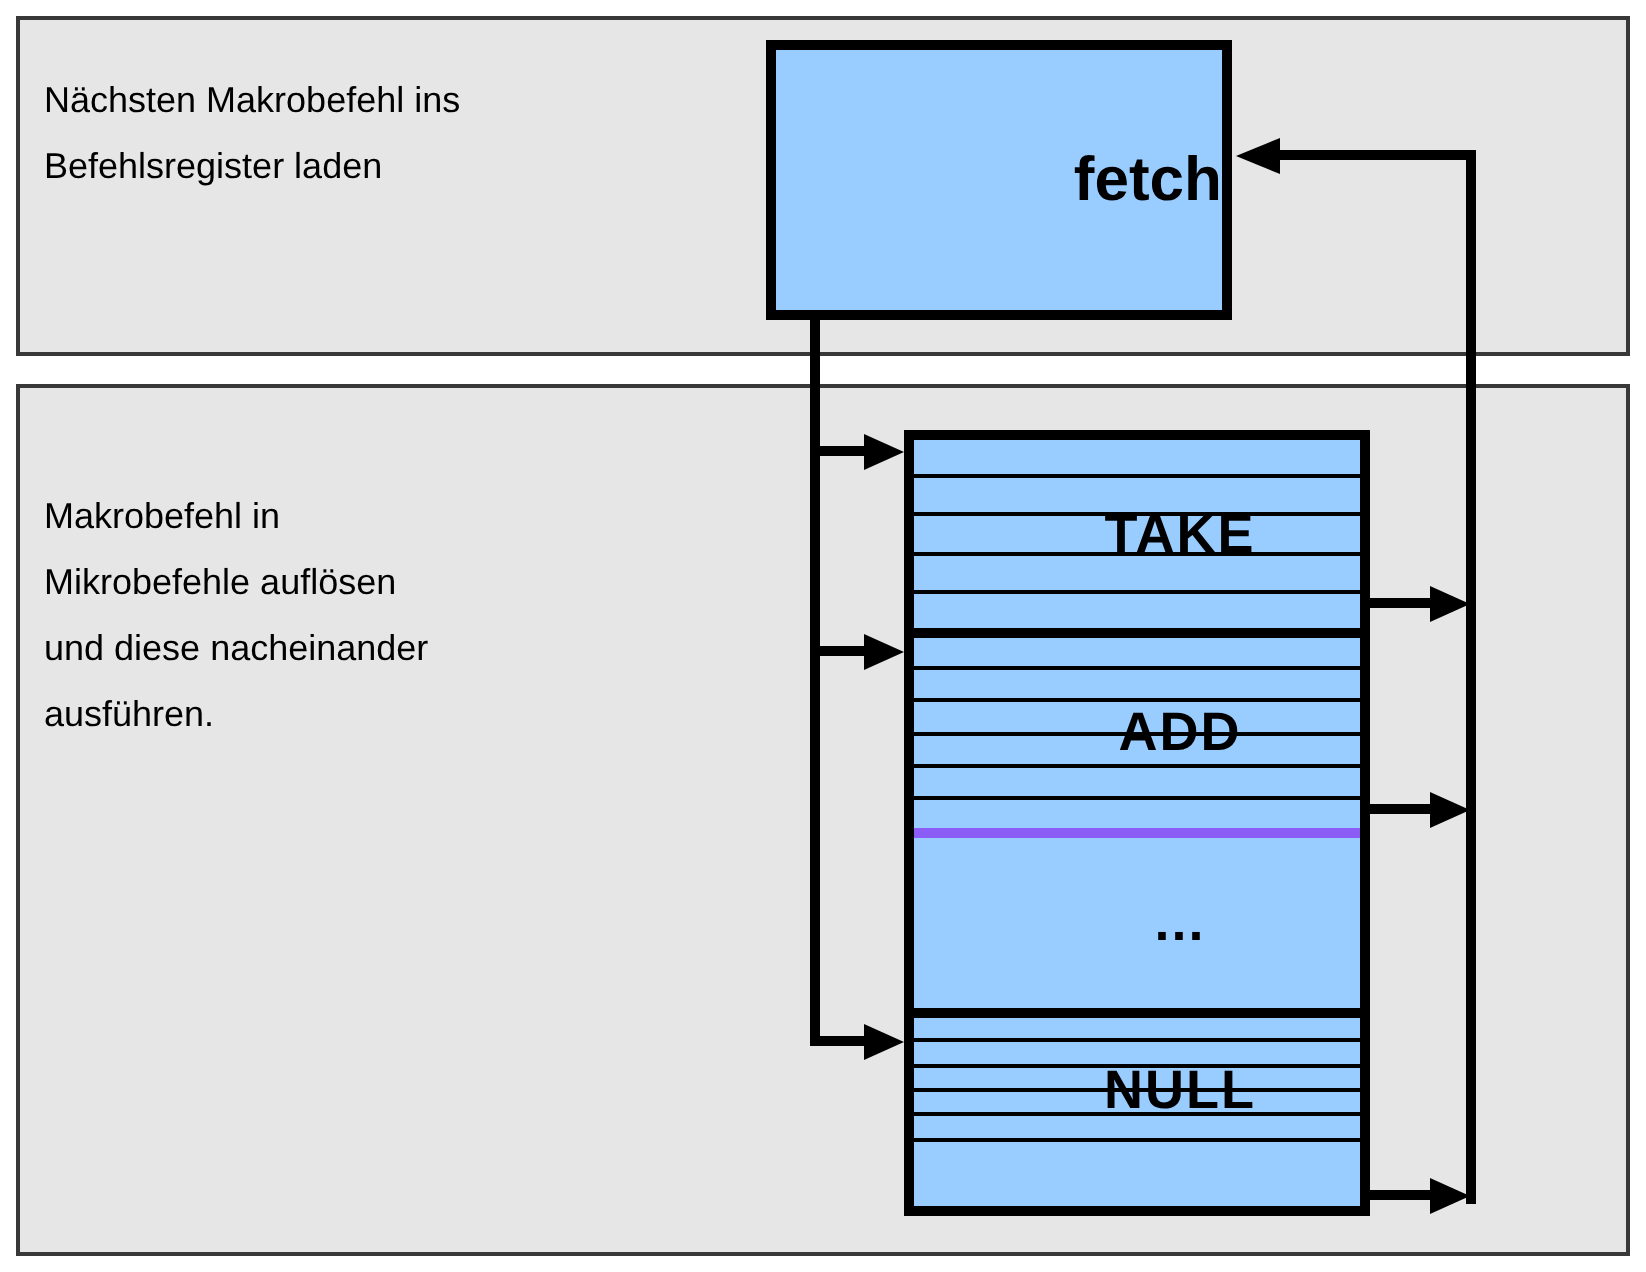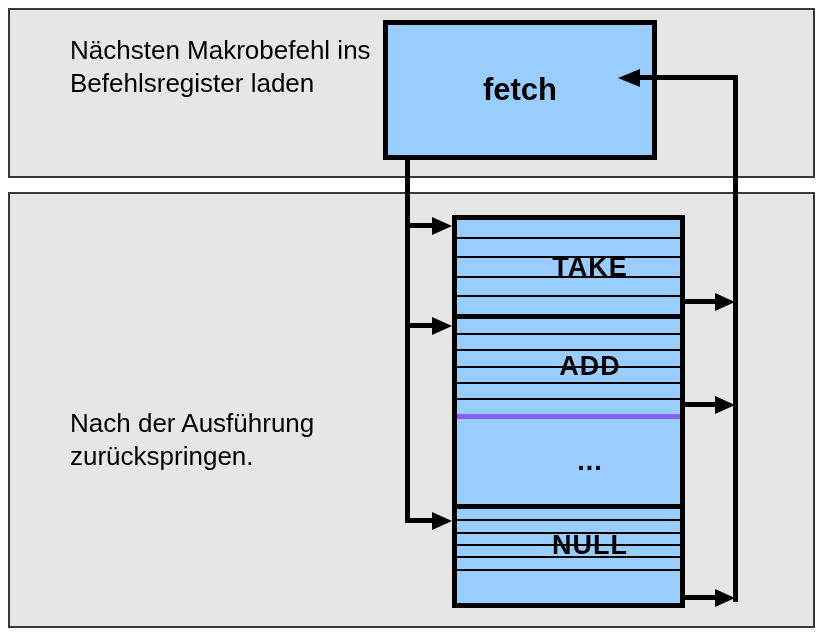--- a/index.html
+++ b/index.html
@@ -18,36 +18,35 @@
     left: 8px;
     width: 807px;
     background: #e6e6e6;
     border: 2px solid #383838;
   }
   .panel-top { top: 8px; height: 170px; }
   .panel-bottom { top: 192px; height: 436px; }
 
   .desc {
     position: absolute;
-    font-size: 26px;
+    font-size: 18px;
     line-height: 33px;
     white-space: pre-line;
-    margin-left: 48px;
   }
   .desc-top { left: 22px; top: 34px; }
   .desc-bottom-1 { left: 22px; top: 242px; }
   .desc-bottom-2 { left: 22px; top: 407px; }
 
   .fetch-box {
     position: absolute;
     left: 383px; top: 20px;
-    width: 274px; height: 140px;
+    width: 233px; height: 140px;
     background: #99ccff;
     border: 5px solid #000;
-    display: flex; align-items: center; justify-content: center;
+    display: flex; align-items: center; justify-content: flex-end;
     font-weight: bold; font-size: 31px;
   }
 
   .stack {
     position: absolute;
     left: 452px; top: 215px;
     width: 233px; height: 393px;
     border: 5px solid #000;
     background: #99ccff;
   }
@@ -93,22 +92,24 @@
 </head>
 <body>
 
 <div class="canvas">
 
   <div class="panel panel-top"></div>
   <div class="panel panel-bottom"></div>
 
   <div class="desc desc-top">Nächsten Makrobefehl ins
 Befehlsregister laden</div>
-  <div class="desc desc-bottom-2">Nach der Ausführung
-zurückspringen.</div>
+  <div class="desc desc-bottom-1">Makrobefehl in
+Mikrobefehle auflösen
+und diese nacheinander
+ausführen.</div>
 
   <div class="fetch-box">
     <span>fetch</span>
   </div>
 
   <div class="stack">
     <div class="mblock mblock-take">
       <div class="rows">
           <div class="mrow"></div>
           <div class="mrow"></div>

